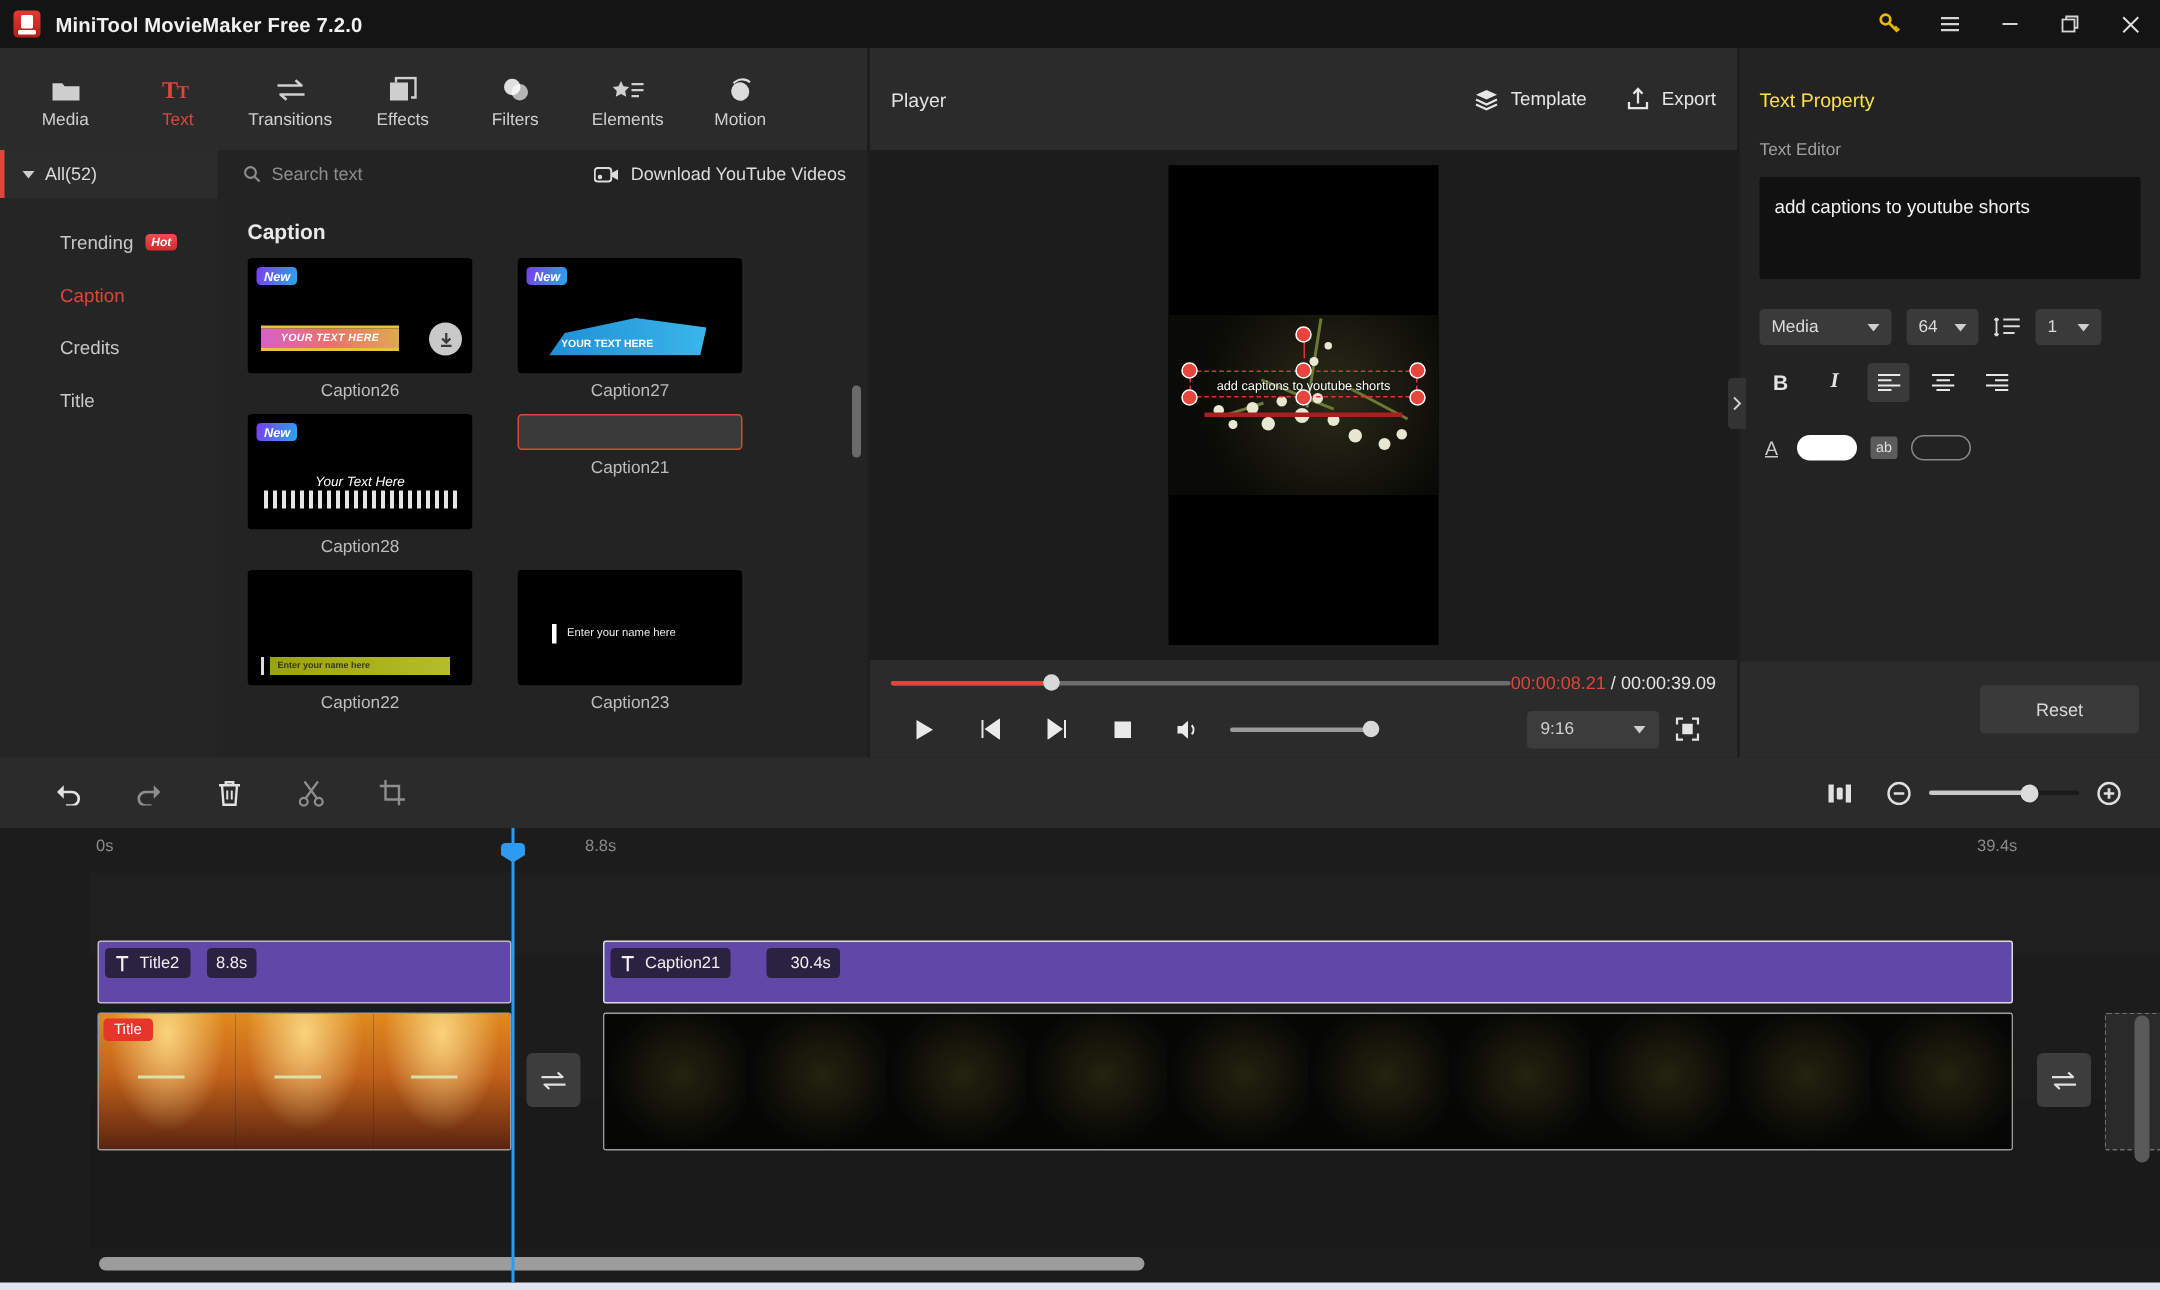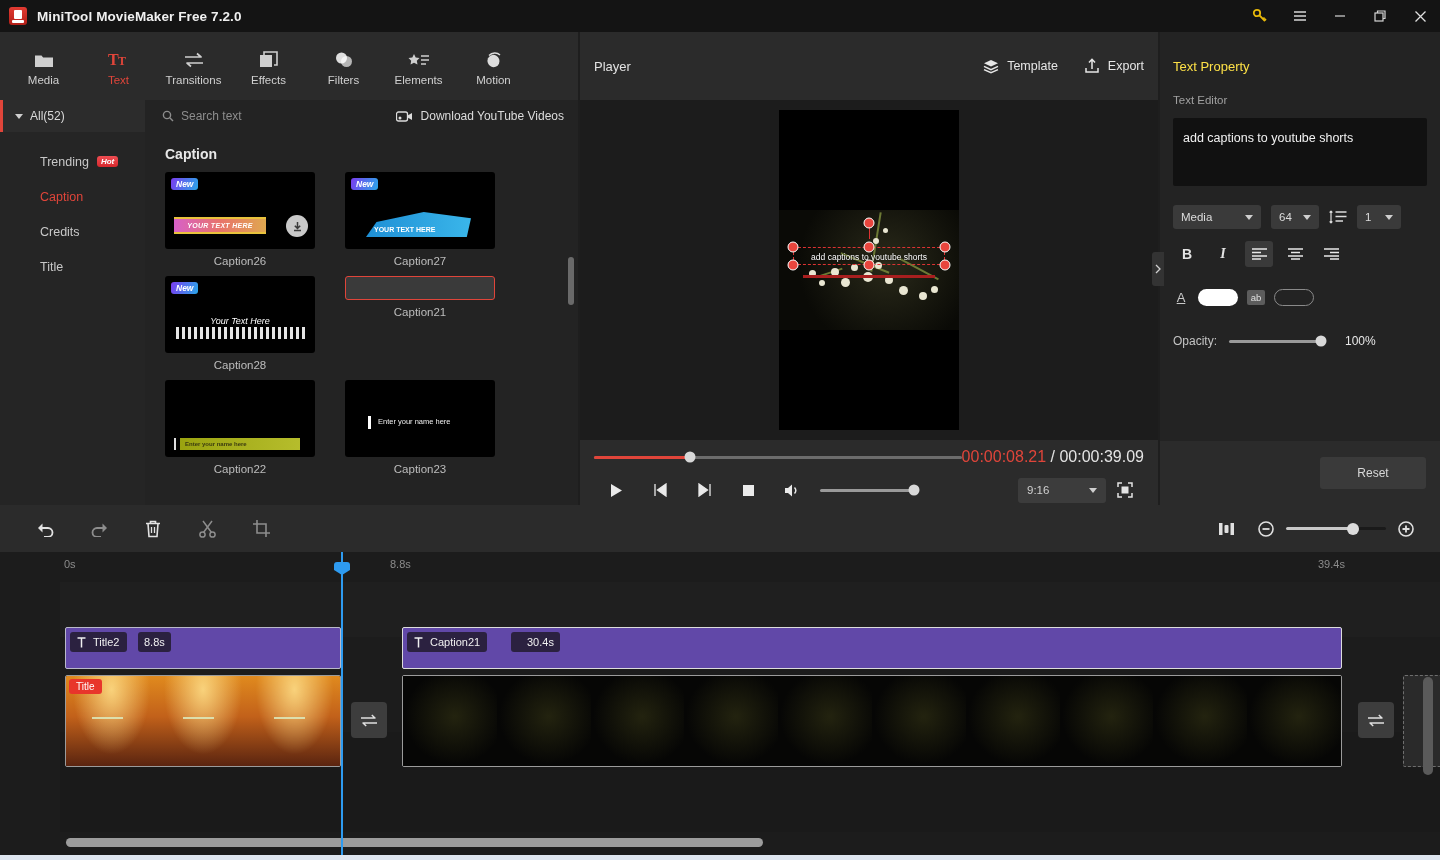--- a/index.html
+++ b/index.html
@@ -186,21 +186,21 @@
   .pbar-wrap { position: absolute; left: 0; top: 408px; width: 578px; height: 65px; }
   .pbar-row { display: flex; align-items: center; padding: 8px 14px 0 14px; }
   .progress {
     position: relative; flex: 1; height: 3px; background: #6c6c6c; border-radius: 2px;
   }
   .progress .fill { position: absolute; left:0; top:0; height: 3px; background: #e0453a; border-radius:2px; width: 26%; }
   .progress .knob {
     position: absolute; left: 26%; top: 50%; width: 11px; height: 11px; border-radius: 50%;
     background: #d8d8d8; transform: translate(-50%,-50%);
   }
-  .times { font-size: 16px; white-space: nowrap; }
+  .times { font-size: 12px; white-space: nowrap; }
   .times .cur { color: #e0453a; }
   .times .tot { color: #e4e4e4; }
   .ctrl-row { display: flex; align-items: center; padding: 11px 14px 0 14px; gap: 0; }
   .cbtn { width: 44px; height: 26px; display: flex; align-items: center; justify-content: center; color: #e9e9e9; cursor: pointer; }
   .vol-track { width: 98px; height: 3px; background: #9a9a9a; border-radius: 2px; position: relative; margin-left: 6px; }
   .vol-track .vknob { position: absolute; left: 96%; top: 50%; width: 11px; height: 11px; border-radius: 50%; background: #d8d8d8; transform: translate(-50%,-50%); }
   .ratio-sel {
     margin-left: auto; width: 88px; height: 25px; background: #3c3c3c; border-radius: 3px;
     display: flex; align-items: center; padding: 0 9px; font-size: 11.5px; color: #cfcfcf; cursor:pointer;
   }
@@ -731,27 +731,20 @@
             <path d="M0 1h15M6 4.5h9M0 8h15M6 11h9" stroke="#e8e8e8" stroke-width="1.4"></path>
           </svg>
       </div>
     </div>
     <div class="row3">
       <span class="swatch-a">A</span>
       <div class="sw-fill"></div>
       <span class="sw-ab">ab</span>
       <div class="sw-out"></div>
     </div>
-    <div class="row4">
-      <span class="lbl">Opacity:</span>
-      <div class="op-track">
-        <div class="oknob"></div>
-      </div>
-      <span class="op-val">100%</span>
-    </div>
     <div class="props-foot">
       <div class="reset-btn">Reset</div>
     </div>
   </div>
 
   <div class="tl-toolbar">
     <div class="tbtn">
       <svg width="19" height="16" viewBox="0 0 19 16">
           <path d="M3 7h9a4.5 4.5 0 010 9H8" fill="none" stroke="#e2e2e2" stroke-width="1.8"></path>
           <path d="M6.5 2.5L2 7l4.5 4.5z" fill="#e2e2e2"></path>

